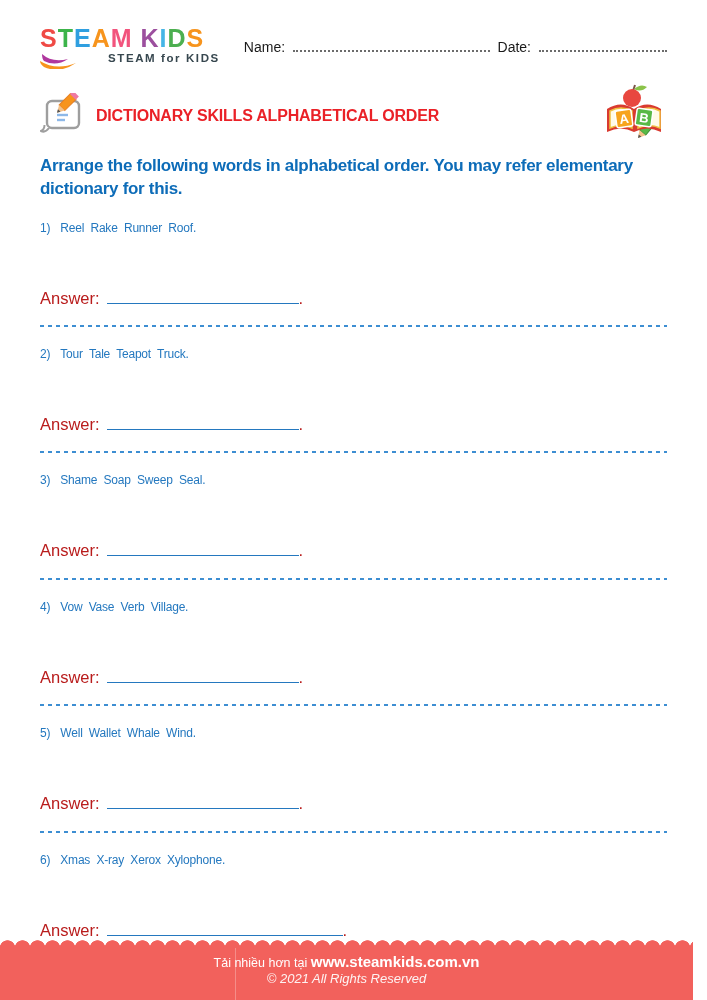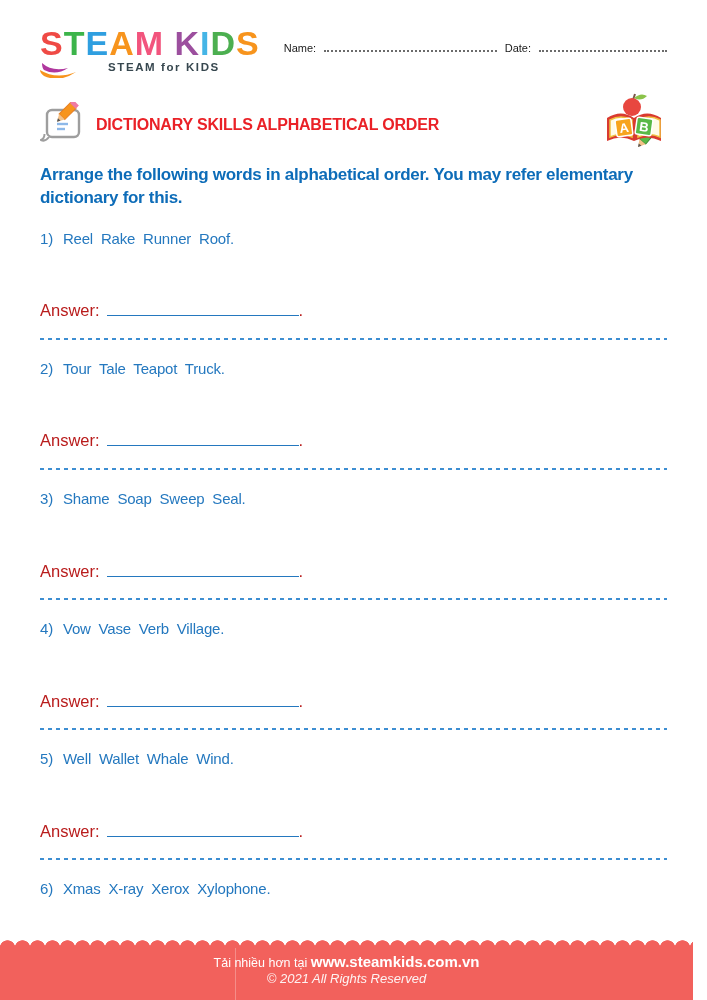--- a/index.html
+++ b/index.html
@@ -6,42 +6,42 @@
   body{
     width:707px;height:1000px;position:relative;overflow:hidden;
     background:#ffffff;font-family:"Liberation Sans","DejaVu Sans",sans-serif;
     -webkit-font-smoothing:antialiased;
   }
   .page{padding:26px 40px 0 40px;}
 
   
   .hdr{display:flex;align-items:flex-start;}
   .logo{flex:0 0 auto;}
-  .logo-letters{font-size:34px;font-weight:800;letter-spacing:1px;line-height:1;white-space:pre;}
+  .logo-letters{font-size:25px;font-weight:800;letter-spacing:1px;line-height:1;white-space:pre;}
   .logo-sub{display:flex;margin-top:1px;}
   .logo-tagline{font-size:11.5px;font-weight:bold;color:#37474f;letter-spacing:1.6px;margin-left:6px;}
   .namedate{flex:1 1 auto;display:flex;align-items:baseline;margin-left:24px;padding-top:12px;}
-  .nd-label{font-size:11px;color:#1a1a1a;white-space:nowrap;}
+  .nd-label{font-size:14px;color:#1a1a1a;white-space:nowrap;}
   .nd-line{height:12px;border-bottom:2px dotted #6b6b6b;margin:0 8px;}
   .nd-line.name{flex:1 1 auto;max-width:280px;}
   .nd-line.date{width:128px;margin-right:0;}
 
   
   .title-row{display:flex;align-items:center;margin-top:10px;}
   .title-text{flex:1;font-size:16px;font-weight:bold;color:#ea2127;letter-spacing:-0.2px;margin-left:8px;white-space:nowrap;}
   .icon{flex:0 0 auto;}
 
   
   .instructions{margin-top:6px;color:#0d6cb8;font-weight:bold;font-size:17px;letter-spacing:-0.3px;line-height:1.34;}
   .instructions p{margin:0;}
 
   
   .q-block{margin-top:20px;}
   .q-block:first-of-type{margin-top:16px;}
-  .q-line{font-size:15px;color:#2478bf;letter-spacing:-0.2px;white-space:pre-wrap;line-height:1.25;}
+  .q-line{font-size:12px;color:#2478bf;letter-spacing:-0.2px;white-space:pre-wrap;line-height:1.25;}
   .q-num{margin-right:10px;}
   .answer-row{margin-top:52px;font-size:16.5px;color:#b91c1c;line-height:1.3;}
   .answer-line{display:inline-block;height:13px;width:192px;border-bottom:1.8px solid #2478bf;margin-left:7px;}
   .answer-line.long{width:236px;}
   .sep{margin-top:16px;height:2px;background:repeating-linear-gradient(90deg,#3d8ed2 0 4.5px,transparent 4.5px 8px);}
 
   
   .footer{position:absolute;left:0;right:14px;bottom:0;}
   .footer-scallop{height:10px;background-image:radial-gradient(circle 8px at 7.5px 10px,#f2615c 7.4px,transparent 8px);background-size:15px 10px;background-repeat:repeat-x;}
   .footer-body{position:relative;height:52px;background:#f2615c;color:#fff;text-align:center;padding-top:5px;box-sizing:border-box;}

